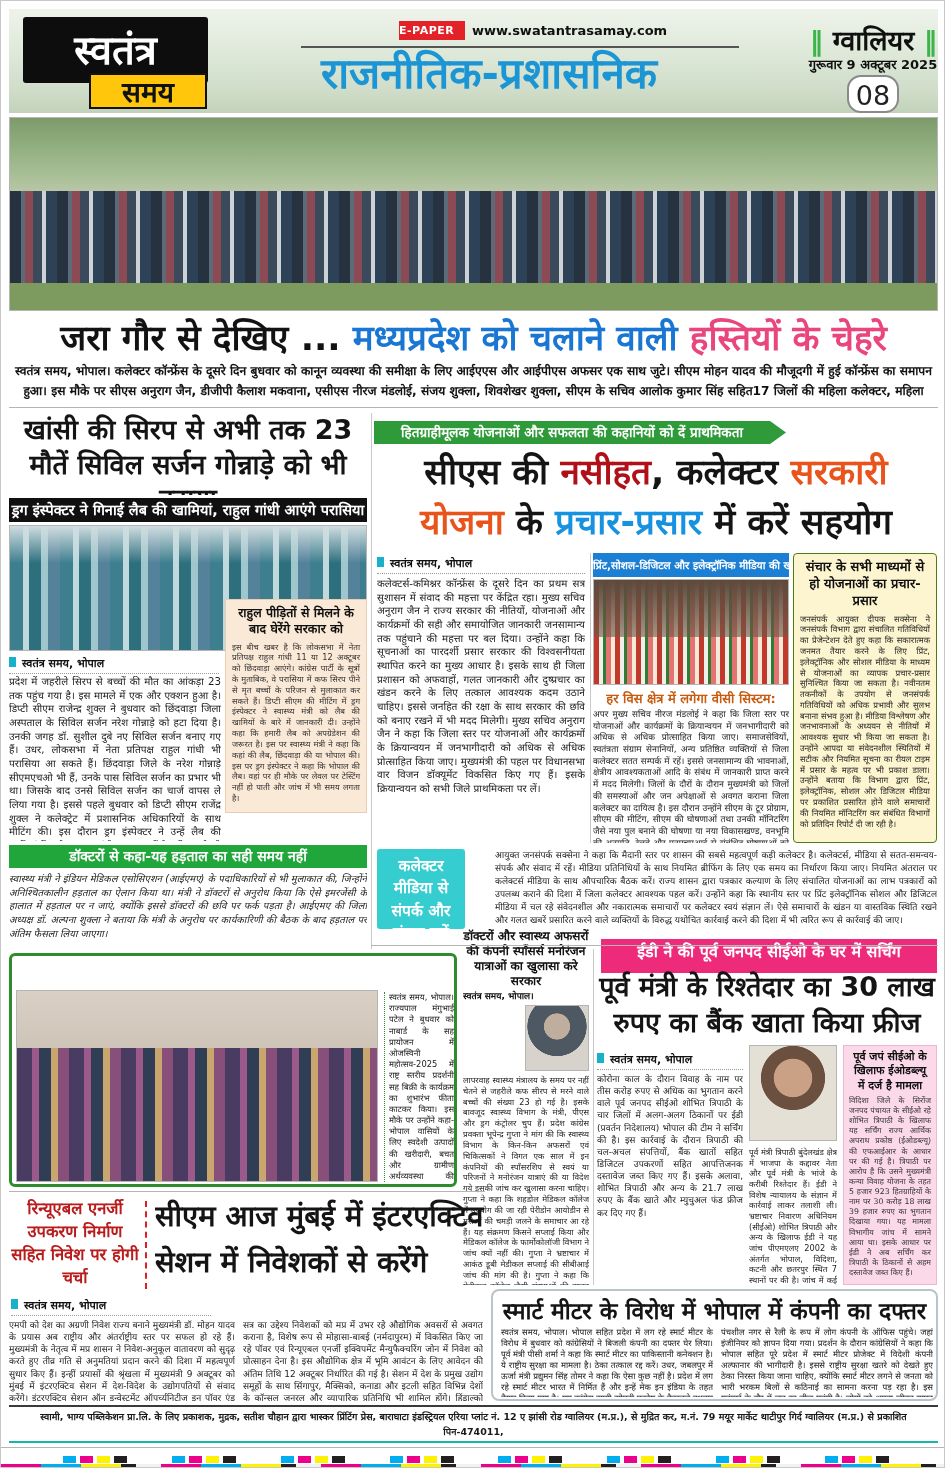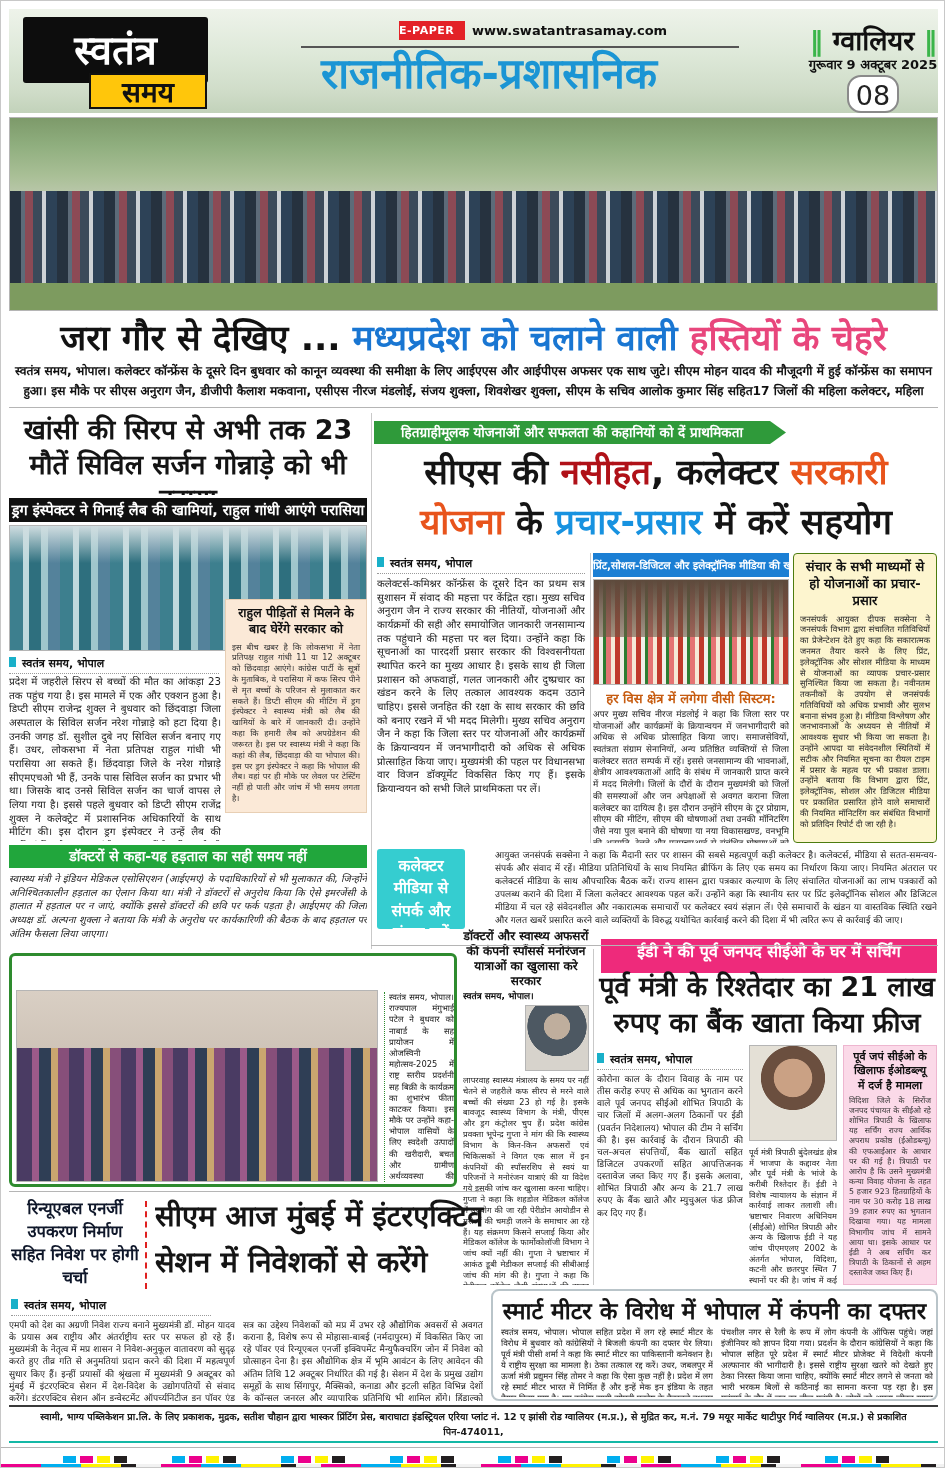--- a/index.html
+++ b/index.html
@@ -150,33 +150,33 @@
     <div class="abs just clip" style="left:372px;top:36px;width:70px;height:190px;font-size:8.3px;line-height:1.35;color:#222;border-left:1px dotted #2e8b2e;padding-left:4px;">स्वतंत्र समय, भोपाल। राज्यपाल मंगुभाई पटेल ने बुधवार को नाबार्ड के सह प्रायोजन में ओजस्विनी महोत्सव-2025 में राष्ट्र स्तरीय प्रदर्शनी सह बिक्री के कार्यक्रम का शुभारंभ फीता काटकर किया। इस मौके पर उन्होंने कहा-भोपाल वासियों के लिए स्वदेशी उत्पादों की खरीदारी, बचत और ग्रामीण अर्थव्यवस्था की मजबूती में योगदान देने का सुनहरा मौका है।</div>
   </div>
 
   <div class="abs center clip" style="left:462px;top:928px;width:126px;height:58px;font-size:12px;font-weight:700;line-height:1.25;color:#111;">डॉक्टरों और स्वास्थ्य अफसरों की कंपनी स्पॉंसर्स मनोरंजन यात्राओं का खुलासा करे सरकार</div>
   <div class="abs clip" style="left:462px;top:988px;width:126px;height:13px;font-size:9px;font-weight:700;color:#111;">स्वतंत्र समय, भोपाल।</div>
   <div class="abs photo portrait2" style="left:524px;top:1004px;width:64px;height:66px;"></div>
   <div class="abs just clip" style="left:462px;top:1004px;width:58px;height:66px;font-size:8.2px;line-height:1.3;color:#242424;"></div>
   <div class="abs just clip" style="left:462px;top:1074px;width:126px;height:210px;font-size:8.2px;line-height:1.32;color:#242424;">लापरवाह स्वास्थ्य मंत्रालय के समय पर नहीं चेतने से जहरीले कफ सीरप से मरने वाले बच्चों की संख्या 23 हो गई है। इसके बावजूद स्वास्थ्य विभाग के मंत्री, पीएस और ड्रग कंट्रोलर चुप हैं। प्रदेश कांग्रेस प्रवक्ता भूपेन्द्र गुप्ता ने मांग की कि स्वास्थ्य विभाग के किन-किन अफसरों एवं चिकित्सकों ने विगत एक साल में इन कंपनियों की स्पॉंसरशिप से स्वयं या परिजनों ने मनोरंजन यात्राएं की या विदेश गये इसकी जांच कर खुलासा करना चाहिए। गुप्ता ने कहा कि शहडोल मेडिकल कॉलेज में उपयोग की जा रही पेरीडोन आयोडीन से मरीजों की चमड़ी जलने के समाचार आ रहे हैं। यह संक्रमण किसने सप्लाई किया और मेडिकल कॉलेज के फार्मोकोलॉजी विभाग ने जांच क्यों नहीं की। गुप्ता ने भ्रष्टाचार में आकंठ डूबी मेडीकल सप्लाई की सीबीआई जांच की मांग की है। गुप्ता ने कहा कि मेडीकल कॉलेज जैसी संस्थाओं की हालत जिला अस्पतालों से भी बदतर बनाने का पाप किया जा रहा है।</div>
 
   <div class="abs bar-pink center clip" style="left:600px;top:938px;width:336px;height:34px;">ईडी ने की पूर्व जनपद सीईओ के घर में सर्चिंग</div>
-  <div class="abs center h-big clip" style="left:596px;top:968px;width:340px;height:76px;font-size:27px;line-height:1.35;">पूर्व मंत्री के रिश्तेदार का 21 लाख रुपए का बैंक खाता किया फ्रीज</div>
+  <div class="abs center h-big clip" style="left:596px;top:968px;width:340px;height:76px;font-size:27px;line-height:1.35;">पूर्व मंत्री के रिश्तेदार का 30 लाख रुपए का बैंक खाता किया फ्रीज</div>
   <div class="abs byline" style="left:596px;top:1050px;width:146px;">
     <span class="bmark"></span><span>स्वतंत्र समय, भोपाल</span>
   </div>
   <div class="abs just clip" style="left:596px;top:1072px;width:146px;height:212px;font-size:9px;line-height:1.35;color:#222;">कोरोना काल के दौरान विवाह के नाम पर तीस करोड़ रुपए से अधिक का भुगतान करने वाले पूर्व जनपद सीईओ शोभित त्रिपाठी के चार जिलों में अलग-अलग ठिकानों पर ईडी (प्रवर्तन निदेशालय) भोपाल की टीम ने सर्चिंग की है। इस कार्रवाई के दौरान त्रिपाठी की चल-अचल संपत्तियों, बैंक खातों सहित डिजिटल उपकरणों सहित आपत्तिजनक दस्तावेज जब्त किए गए हैं। इसके अलावा, शोभित त्रिपाठी और अन्य के 21.7 लाख रुपए के बैंक खाते और म्युचुअल फंड फ्रीज कर दिए गए हैं।</div>
   <div class="abs photo portrait" style="left:748px;top:1044px;width:88px;height:96px;"></div>
   <div class="abs just clip" style="left:748px;top:1146px;width:88px;height:138px;font-size:8.2px;line-height:1.3;color:#242424;">पूर्व मंत्री त्रिपाठी बुंदेलखंड क्षेत्र में भाजपा के कद्दावर नेता और पूर्व मंत्री के भांजे के करीबी रिश्तेदार हैं। ईडी ने विशेष न्यायालय के संज्ञान में कार्रवाई लाकर तलाशी ली। भ्रष्टाचार निवारण अधिनियम (सीईओ) शोभित त्रिपाठी और अन्य के खिलाफ ईडी ने यह जांच पीएमएलए 2002 के अंतर्गत भोपाल, विदिशा, कटनी और छतरपुर स्थित 7 स्थानों पर की है। जांच में कई अहम दस्तावेज जब्त किए हैं।</div>
   <div class="abs inset-pink clip" style="left:842px;top:1044px;width:94px;height:240px;padding:4px 5px;">
     <div class="center" style="font-size:11px;font-weight:700;line-height:1.3;color:#101010;">पूर्व जपं सीईओ के खिलाफ ईओडब्ल्यू में दर्ज है मामला</div>
     <div class="just" style="font-size:7.8px;line-height:1.3;color:#333;margin-top:3px;">विदिशा जिले के सिरोंज जनपद पंचायत के सीईओ रहे शोभित त्रिपाठी के खिलाफ यह सर्चिंग राज्य आर्थिक अपराध प्रकोष्ठ (ईओडब्ल्यू) की एफआईआर के आधार पर की गई है। त्रिपाठी पर आरोप है कि उसने मुख्यमंत्री कन्या विवाह योजना के तहत 5 हजार 923 हितग्राहियों के नाम पर 30 करोड़ 18 लाख 39 हजार रुपए का भुगतान दिखाया गया। यह मामला विभागीय जांच में सामने आया था। इसके आधार पर ईडी ने अब सर्चिंग कर त्रिपाठी के ठिकानों से अहम दस्तावेज जब्त किए हैं।</div>
   </div>
 
-  <div class="abs center clip" style="left:10px;top:1196px;width:128px;height:96px;font-size:16.5px;font-weight:700;line-height:1.4;color:#0f172a;">रिन्यूएबल एनर्जी उपकरण निर्माण सहित निवेश पर होगी चर्चा</div>
+  <div class="abs center clip" style="left:10px;top:1196px;width:128px;height:96px;font-size:16.5px;font-weight:700;line-height:1.4;color:#b91c1c;">रिन्यूएबल एनर्जी उपकरण निर्माण सहित निवेश पर होगी चर्चा</div>
   <div class="abs" style="left:144px;top:1200px;height:88px;border-left:2px dashed #e02020;"></div>
   <div class="abs h-big clip" style="left:154px;top:1192px;width:330px;height:100px;font-size:29px;line-height:1.6;">सीएम आज मुंबई में इंटरएक्टिव सेशन में निवेशकों से करेंगे संवाद</div>
   <div class="abs byline" style="left:10px;top:1296px;width:200px;">
     <span class="bmark"></span><span>स्वतंत्र समय, भोपाल</span>
   </div>
   <div class="abs just clip" style="left:8px;top:1318px;width:226px;height:82px;font-size:9px;line-height:1.35;color:#222;">एमपी को देश का अग्रणी निवेश राज्य बनाने मुख्यमंत्री डॉ. मोहन यादव के प्रयास अब राष्ट्रीय और अंतर्राष्ट्रीय स्तर पर सफल हो रहे हैं। मुख्यमंत्री के नेतृत्व में मप्र शासन ने निवेश-अनुकूल वातावरण को सुदृढ़ करते हुए तीव्र गति से अनुमतियां प्रदान करने की दिशा में महत्वपूर्ण सुधार किए हैं। इन्हीं प्रयासों की श्रृंखला में मुख्यमंत्री 9 अक्टूबर को मुंबई में इंटरएक्टिव सेशन में देश-विदेश के उद्योगपतियों से संवाद करेंगे। इंटरएक्टिव सेशन ऑन इन्वेस्टमेंट ऑपर्च्युनिटीज इन पॉवर एंड रिन्यूएबल एनर्जी इक्विपमेंट मैन्युफैक्चरिंग एंड व्हाइट गुड्स इन मप्र 9 अक्टूबर को होटल ट्राइडेंट, नरीमन पॉइंट मुंबई में आयोजित किया जा रहा है। इस</div>
   <div class="abs just clip" style="left:242px;top:1318px;width:240px;height:82px;font-size:9px;line-height:1.35;color:#222;">सत्र का उद्देश्य निवेशकों को मप्र में उभर रहे औद्योगिक अवसरों से अवगत कराना है, विशेष रूप से मोहासा-बाबई (नर्मदापुरम) में विकसित किए जा रहे पॉवर एवं रिन्यूएबल एनर्जी इक्विपमेंट मैन्युफैक्चरिंग जोन में निवेश को प्रोत्साहन देना है। इस औद्योगिक क्षेत्र में भूमि आवंटन के लिए आवेदन की अंतिम तिथि 12 अक्टूबर निर्धारित की गई है। सेशन में देश के प्रमुख उद्योग समूहों के साथ सिंगापुर, मैक्सिको, कनाडा और इटली सहित विभिन्न देशों के कॉन्सुल जनरल और व्यापारिक प्रतिनिधि भी शामिल होंगे। हिंडाल्को इंडस्ट्रीज, वेलस्पन ग्रुप, एलएंडटी, सन फार्मा, रिलायंस इंडस्ट्रीज लिमिटेड, गोदरेज इंडस्ट्रीज, अल्ट्राटेक सीमेंट लिमिटेड, बजाज ग्रुप, आईपीसीए लैब और रेमंड ग्रुप जैसी अग्रणी कंपनियों के प्रतिनिधि भी उपस्थित रहेंगे।</div>
 
   <div class="abs meter-box" style="left:490px;top:1288px;width:447px;height:112px;">
     <div class="center h-big clip" style="margin-top:3px;font-size:23px;height:30px;">स्मार्ट मीटर के विरोध में भोपाल में कंपनी का दफ्तर घेरा</div>

